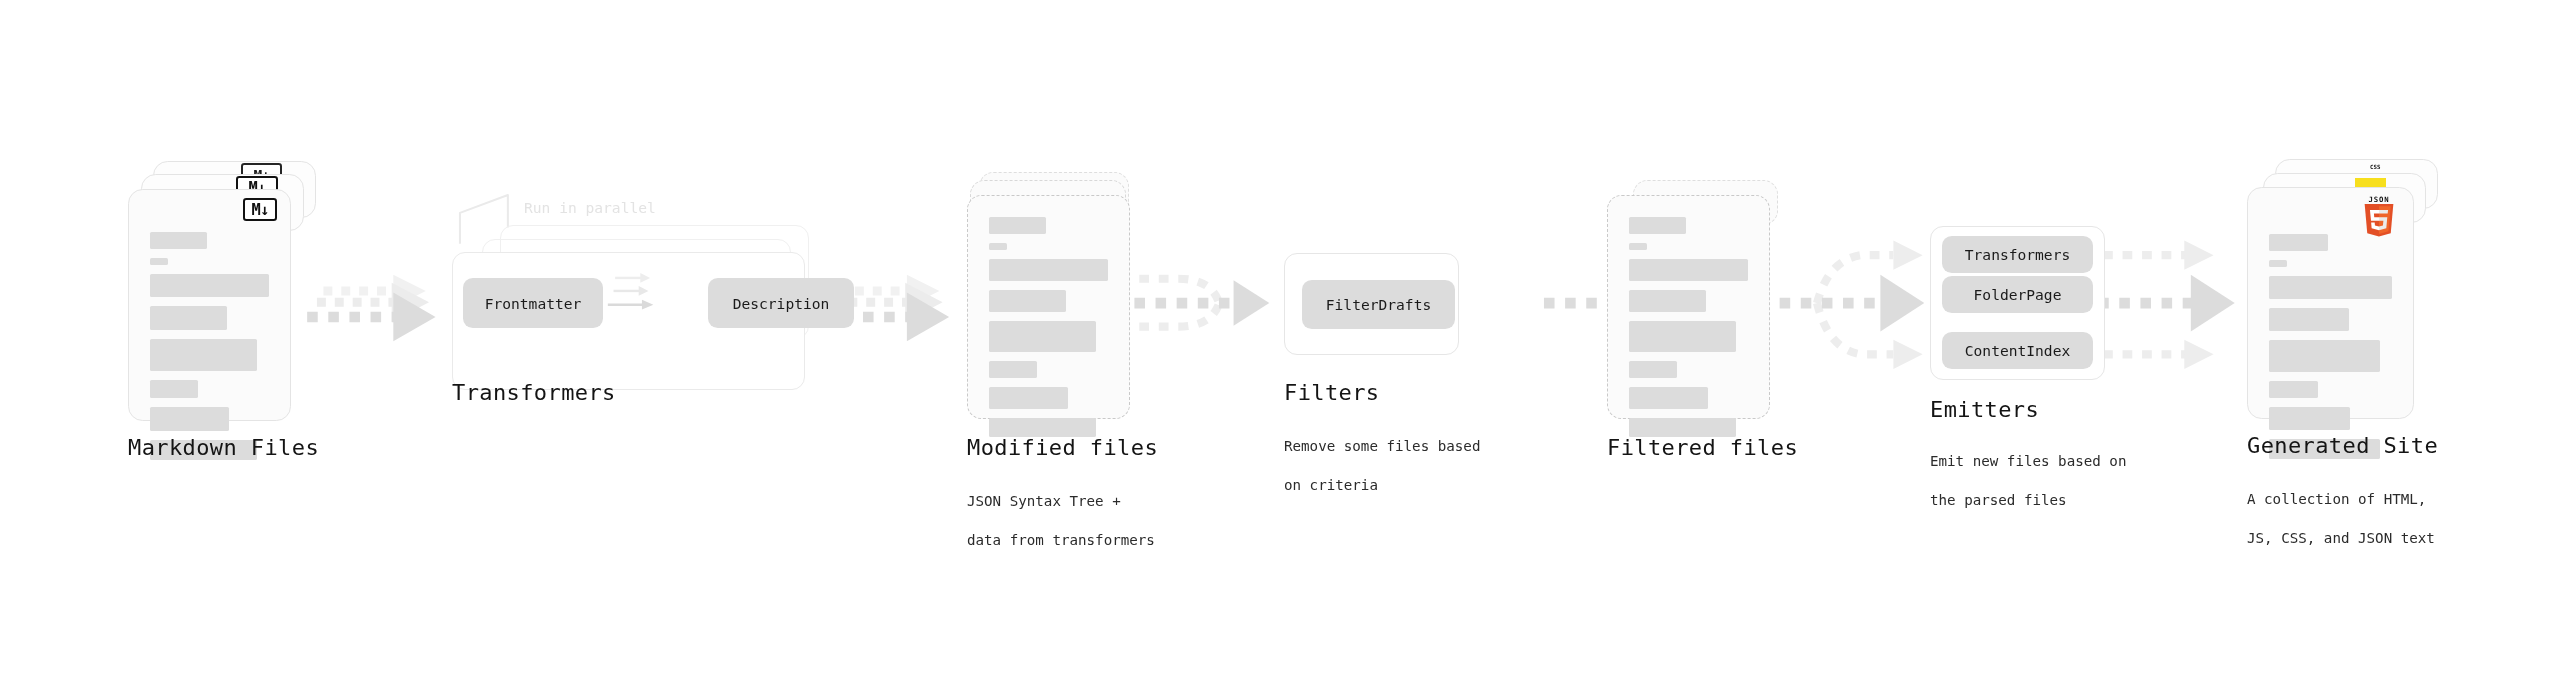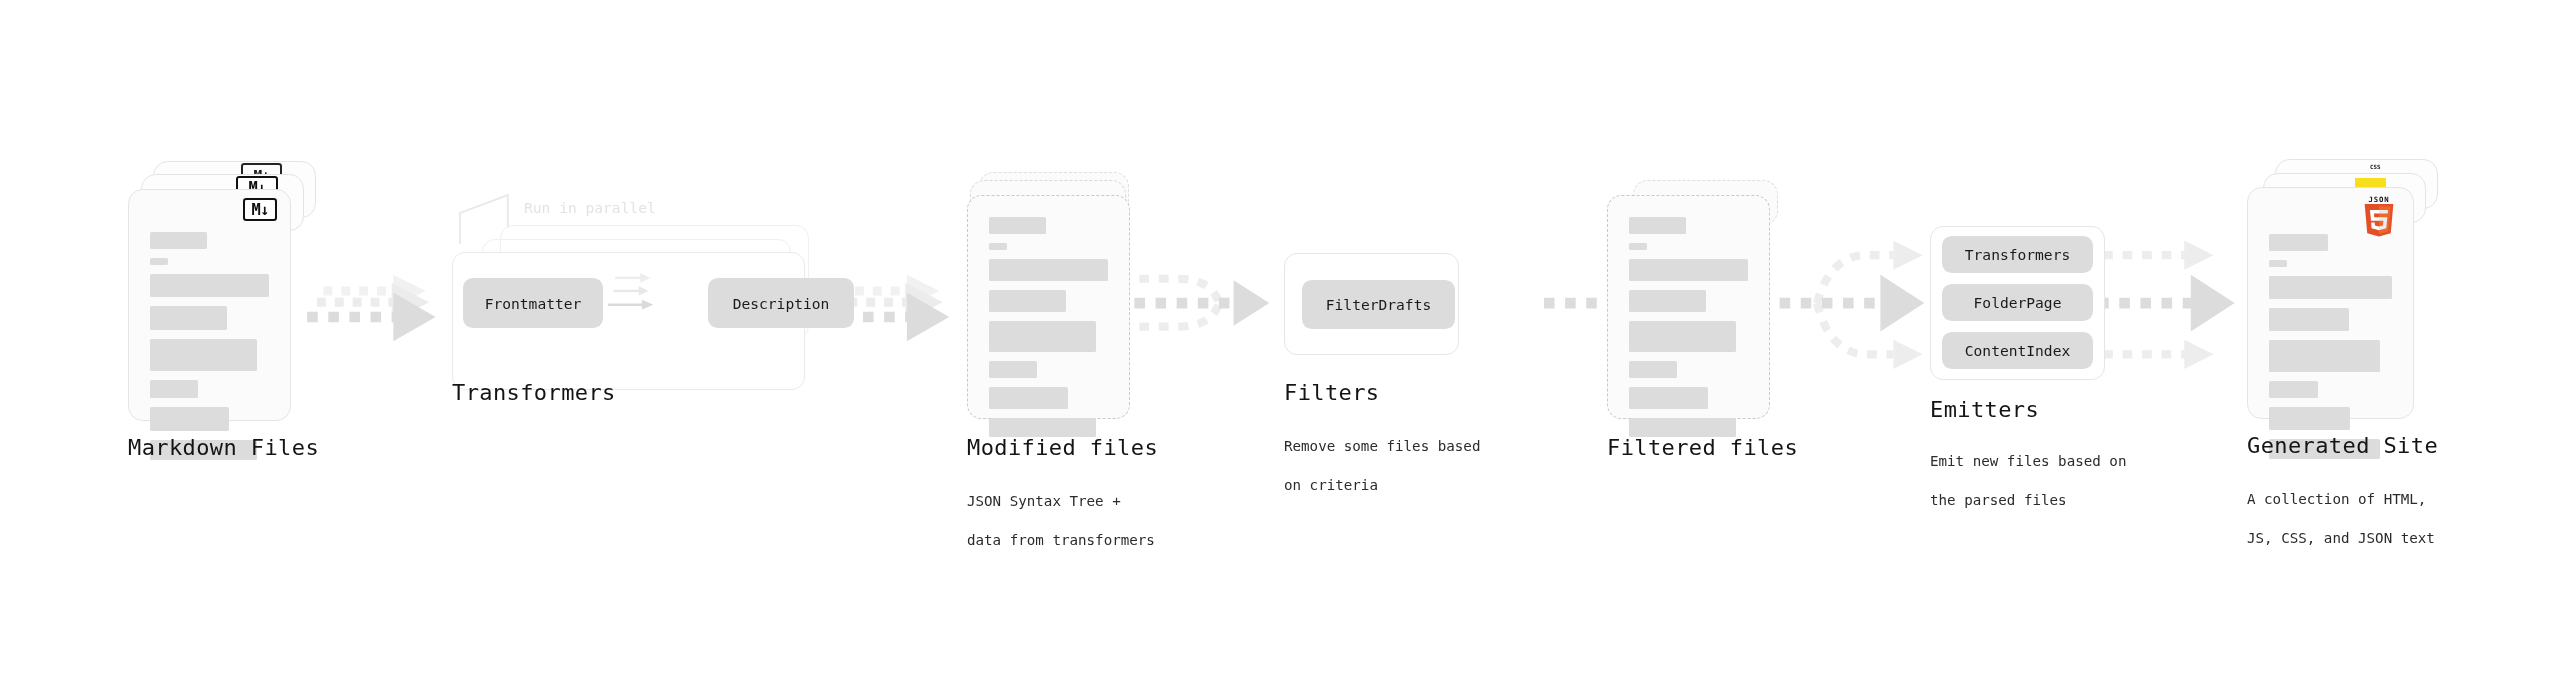--- a/index.html
+++ b/index.html
@@ -310,21 +310,21 @@
         <div class="bar" style="width:90%; height:19.5px;"></div>
       </div>
     </div>
   </div>
   <div class="title" style="left:1607px; top:435px;">Filtered files</div>
 
   <div class="panel" style="left:1930px; top:226px; width:175px; height:154px; border-color:#e6e6e6;"></div>
   <div class="chip" style="left:1942px; top:236px; width:151px; height:37px;">
     <span>Transformers</span>
   </div>
-  <div class="chip" style="left:1942px; top:284px; width:151px; height:37px;">
+  <div class="chip" style="left:1942px; top:276px; width:151px; height:37px;">
     <span>FolderPage</span>
   </div>
   <div class="chip" style="left:1942px; top:332px; width:151px; height:37px;">
     <span>ContentIndex</span>
   </div>
   <div class="title" style="left:1930px; top:397px;">Emitters</div>
   <div class="sub" style="left:1930px; top:432px;">
     <div>Emit new files based on</div>
     <div>the parsed files</div>
   </div>

